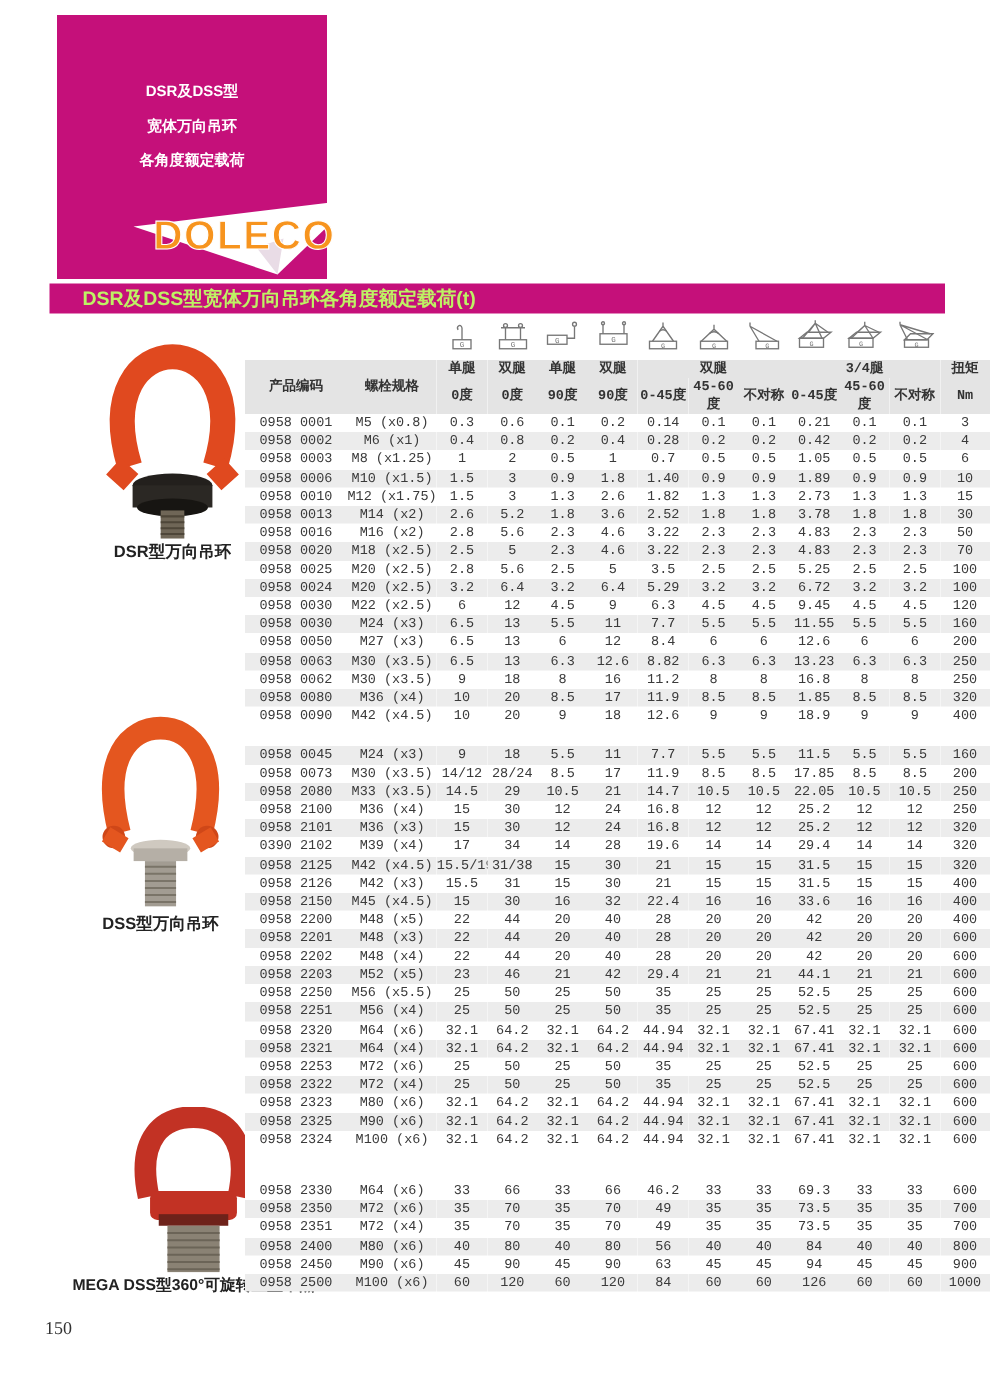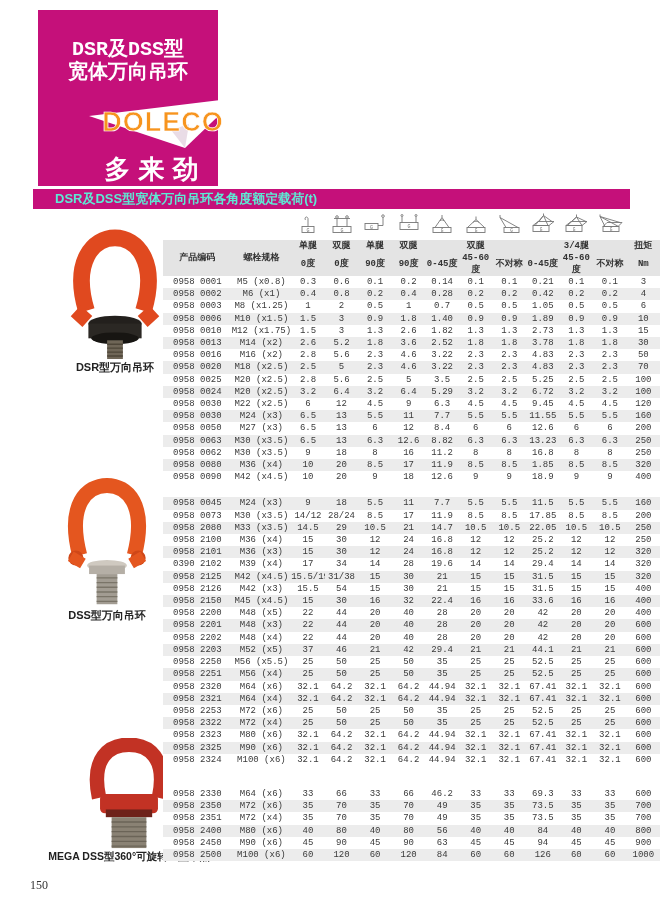--- a/index.html
+++ b/index.html
@@ -2,27 +2,27 @@
 <html><head>
 <meta charset="utf-8">
 <style>
   html,body{margin:0;padding:0;}
   body{width:670px;height:915px;position:relative;background:#fff;
        font-family:"Liberation Sans","DejaVu Sans",sans-serif;overflow:hidden;}
 
   
   .brand-box{position:absolute;left:38px;top:10px;width:180px;height:176px;
              background:#c5107a;color:#fff;text-align:center;}
-  .brand-lines{margin-top:28px;font-size:20px;font-weight:bold;line-height:23px;font-family:Liberation Mono, monospace;}
+  .brand-lines{margin-top:40px;font-size:10px;font-weight:bold;line-height:23px;}
   .logo-wrap{margin-top:10px;height:56px;position:relative;margin-left:47px;}
   .logo-cn{font-size:26px;font-weight:bold;letter-spacing:8px;margin-top:-2px;text-indent:8px;}
 
   
   .title-bar{position:absolute;left:33px;top:189px;width:597px;height:20px;
-             background:#c5107a;color:#5eead4;font-size:13px;font-weight:bold;
+             background:#c5107a;color:#bef264;font-size:13px;font-weight:bold;
              line-height:20px;padding-left:22px;box-sizing:border-box;white-space:nowrap;}
 
   
   .table-wrap{position:absolute;left:163px;top:212px;width:497px;font-family:Liberation Mono, monospace;}
   table{border-collapse:collapse;width:100%;table-layout:fixed;}
   td,th{padding:0;text-align:center;font-weight:normal;overflow:hidden;}
   tr.icon-row td{height:25px;background:#fff;vertical-align:bottom;}
   thead th{background:#e4e4e4;font-size:9px;color:#333;height:12px;line-height:12px;
            font-weight:bold;}
   thead th.span-hd{font-weight:bold;}
@@ -47,20 +47,21 @@
   .page-num{position:absolute;left:30px;top:878px;font-size:12px;
             font-family:"Liberation Serif","DejaVu Serif",serif;color:#333;}
 </style>
 </head>
 <body>
 
 <div class="brand-box">
   <div class="brand-lines">
     <div>DSR及DSS型</div>
     <div>宽体万向吊环</div>
+    <div>各角度额定载荷</div>
   </div>
   <div class="logo-wrap">
     <svg width="156" height="56" viewBox="0 0 156 56">
       <polygon points="4,22 152,4 100,54" fill="#ffffff"></polygon>
       <polygon points="86,36 100,54 104,30" fill="#e9dce6"></polygon>
       <text x="78" y="37" text-anchor="middle" font-size="27" font-weight="bold" fill="#f7941e" stroke="#ffffff" stroke-width="0.7" letter-spacing="1">DOLECO</text>
     </svg>
     <div class="logo-cn">多来劲</div>
   </div>
 </div>
@@ -577,21 +578,21 @@
           <td>15</td>
           <td>31.5</td>
           <td>15</td>
           <td>15</td>
           <td>320</td>
         </tr>
         <tr>
           <td>0958 2126</td>
           <td>M42 (x3)</td>
           <td>15.5</td>
-          <td>54</td>
+          <td>31</td>
           <td>15</td>
           <td>30</td>
           <td>21</td>
           <td>15</td>
           <td>15</td>
           <td>31.5</td>
           <td>15</td>
           <td>15</td>
           <td>400</td>
         </tr>
@@ -651,21 +652,21 @@
           <td>20</td>
           <td>20</td>
           <td>42</td>
           <td>20</td>
           <td>20</td>
           <td>600</td>
         </tr>
         <tr>
           <td>0958 2203</td>
           <td>M52 (x5)</td>
-          <td>37</td>
+          <td>23</td>
           <td>46</td>
           <td>21</td>
           <td>42</td>
           <td>29.4</td>
           <td>21</td>
           <td>21</td>
           <td>44.1</td>
           <td>21</td>
           <td>21</td>
           <td>600</td>

